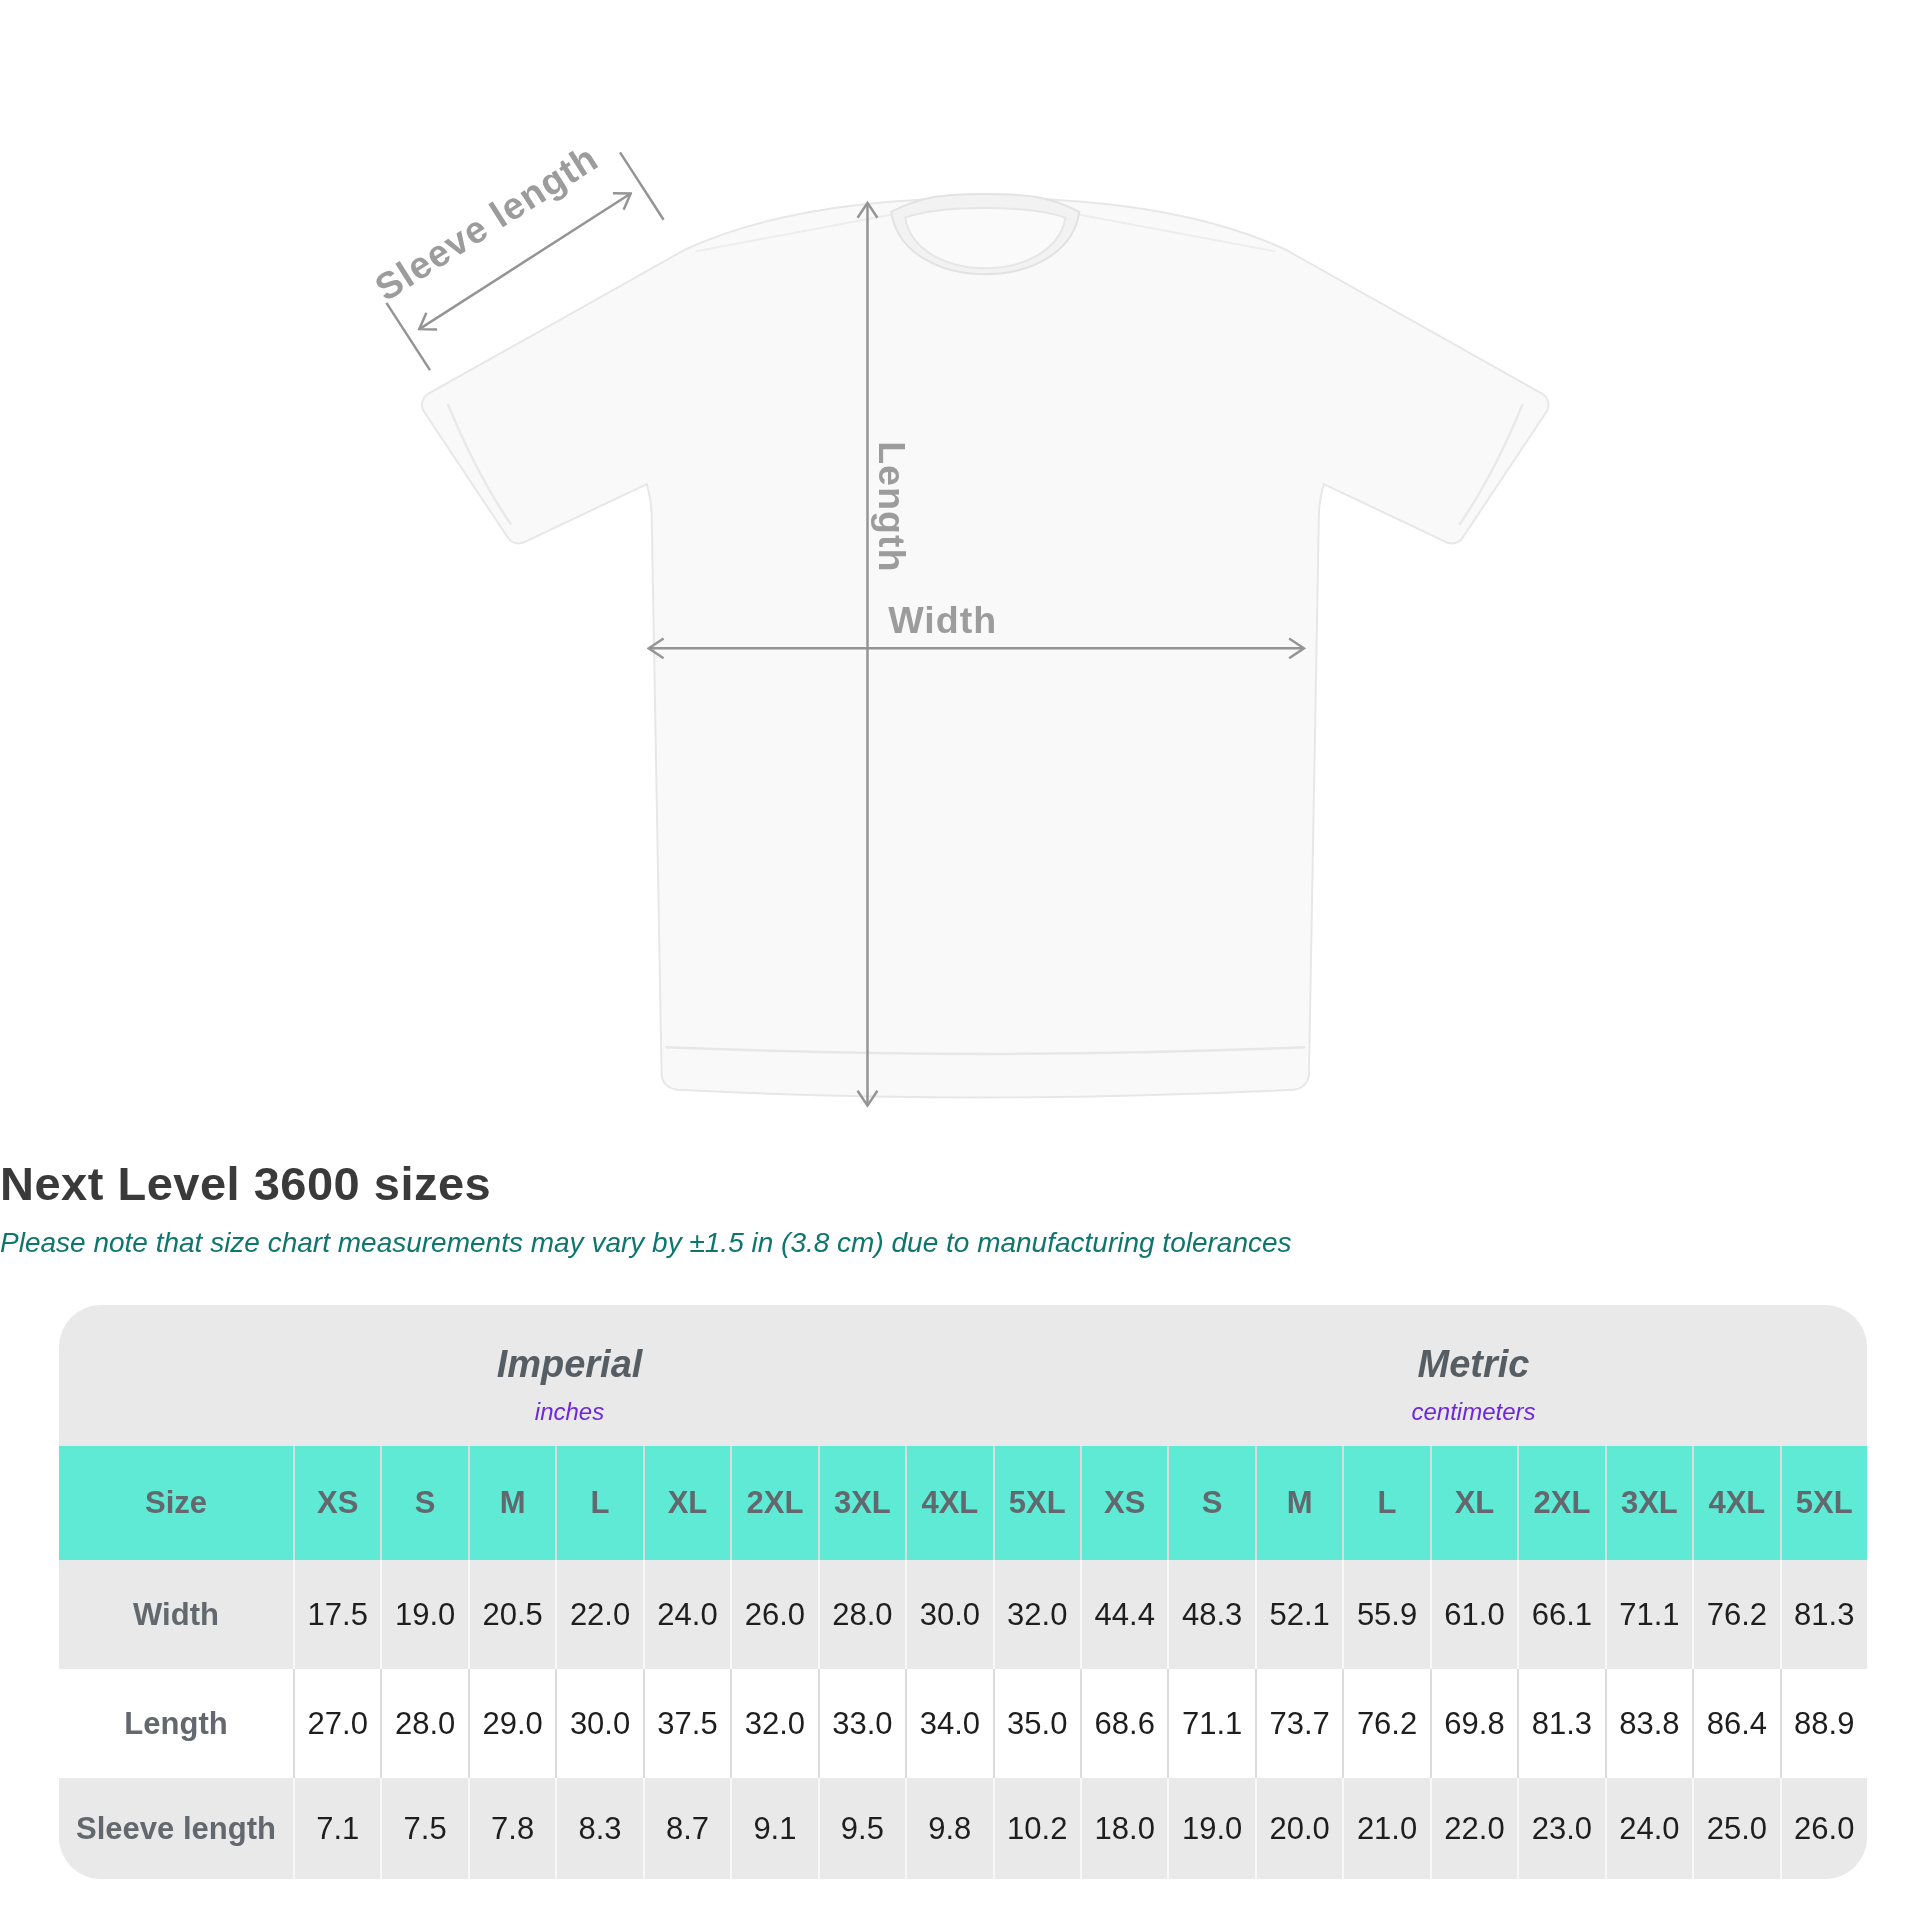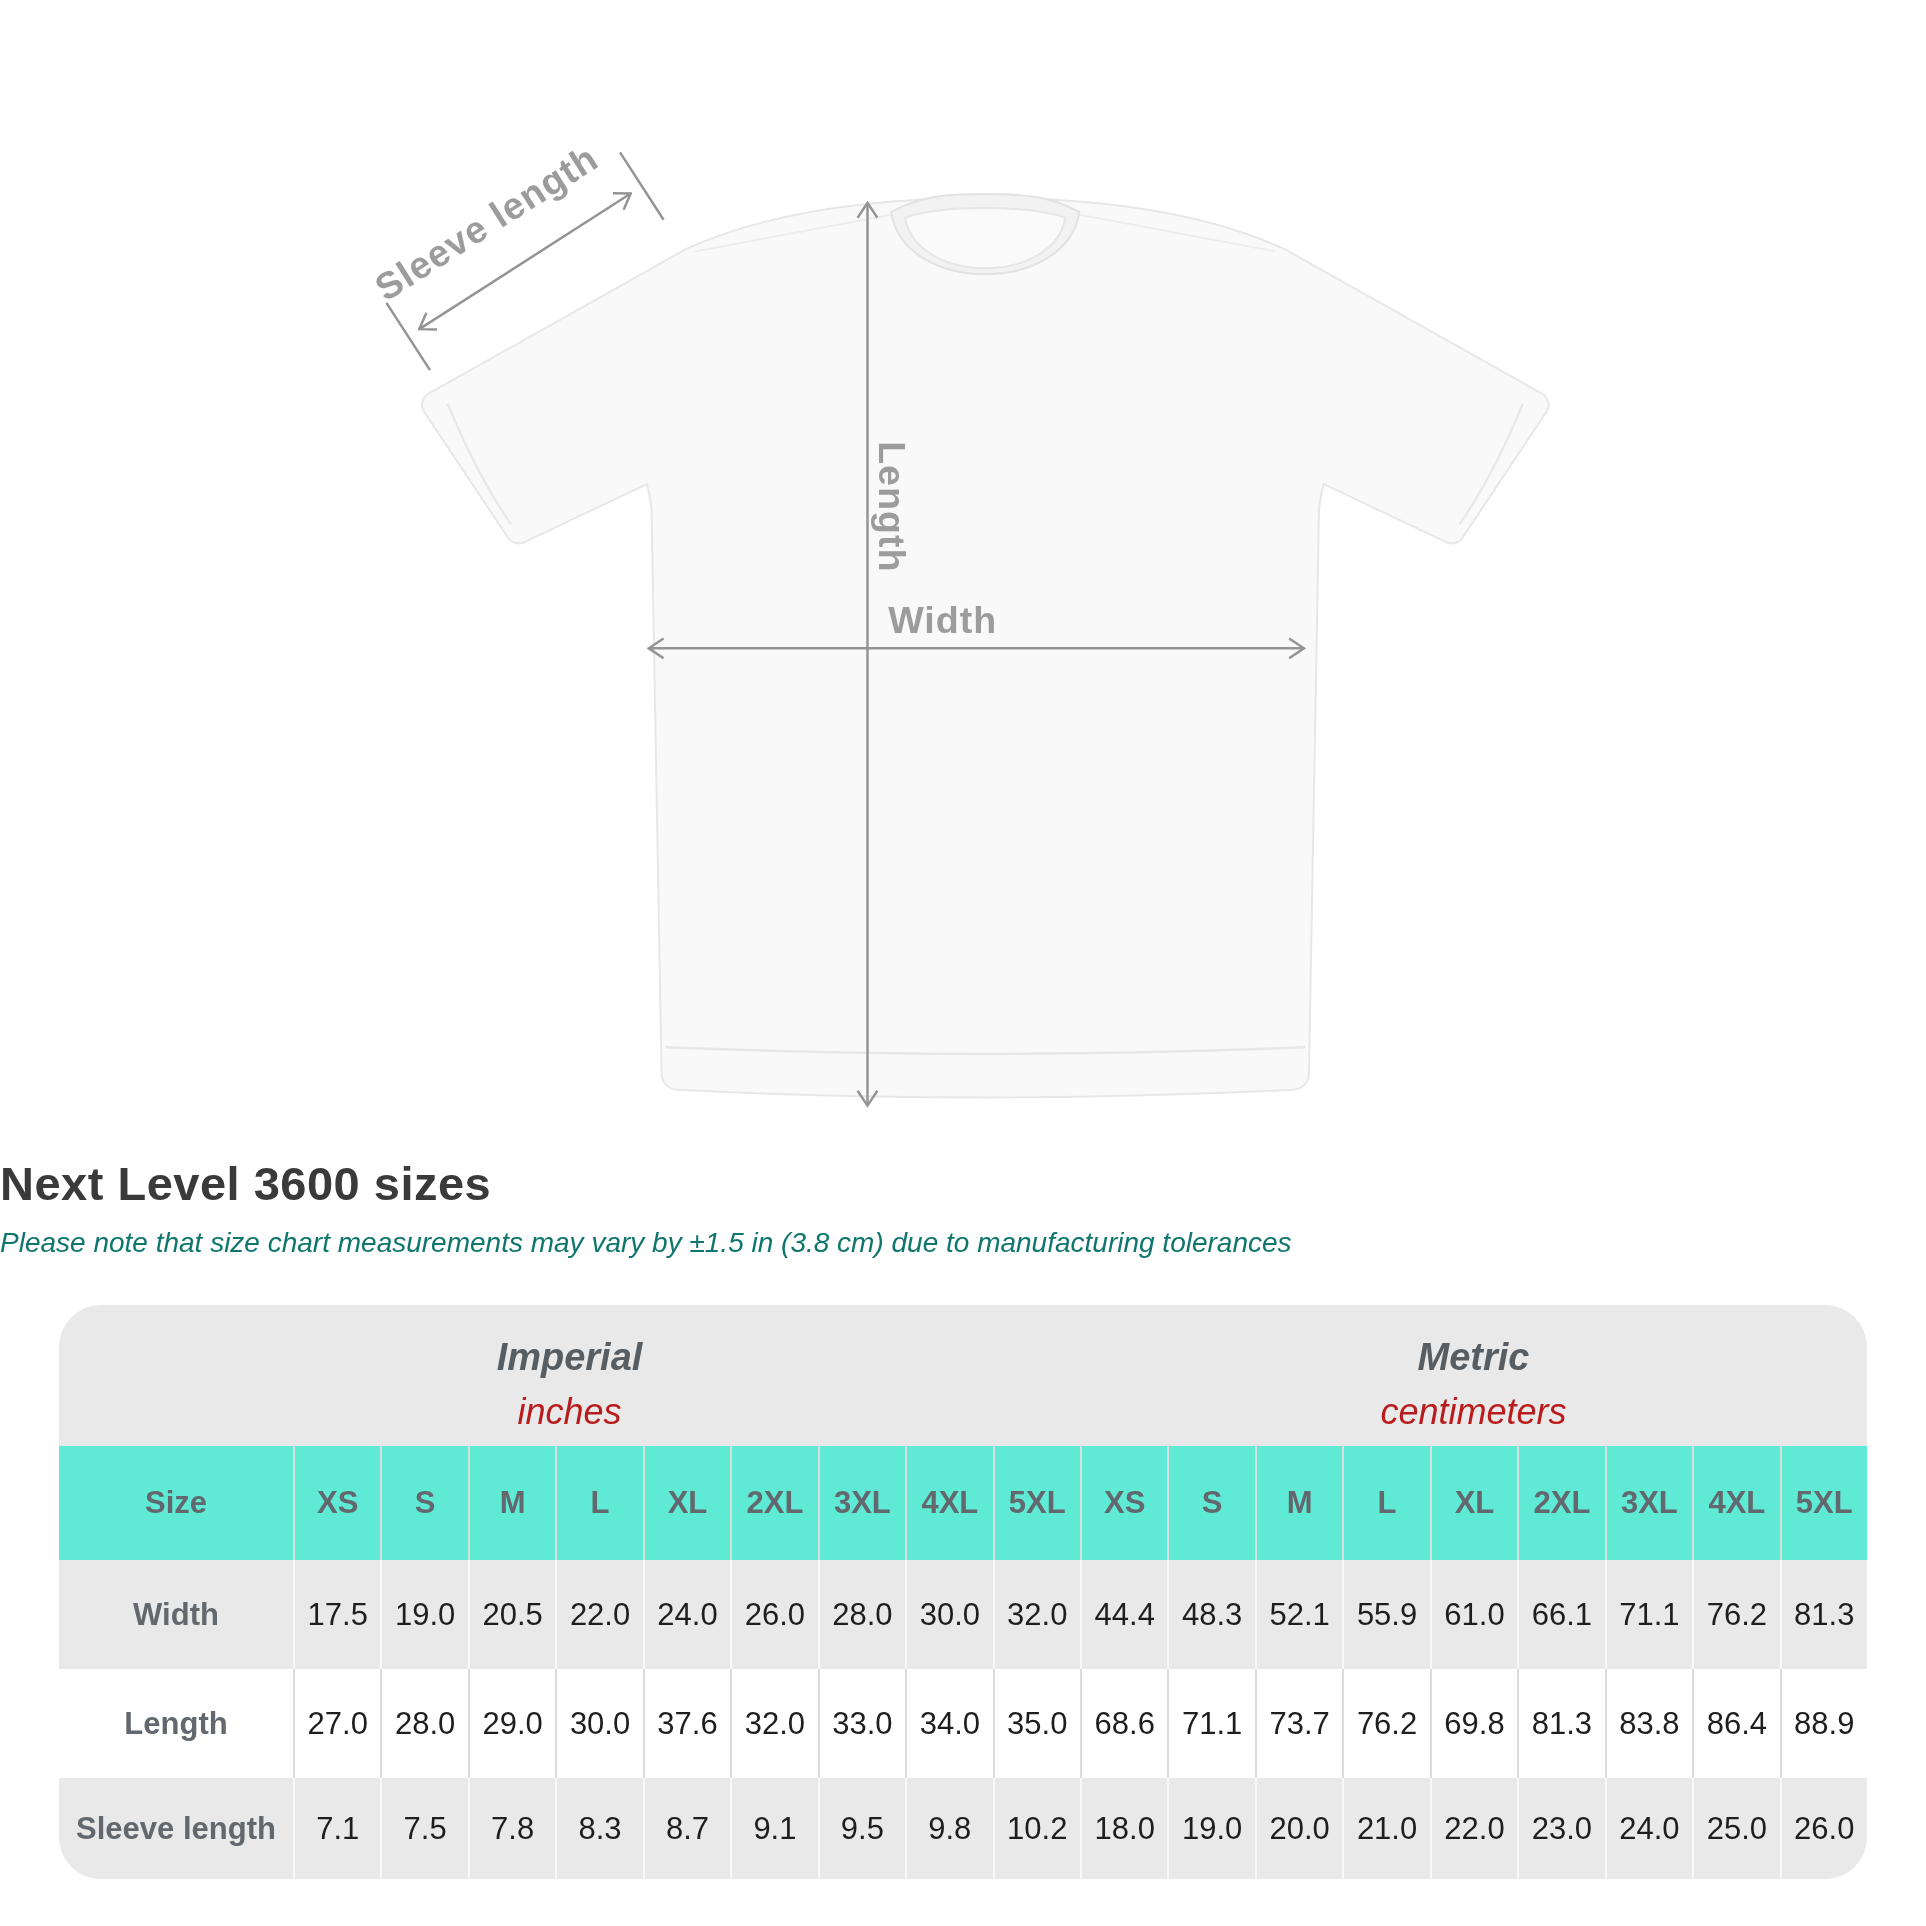--- a/index.html
+++ b/index.html
@@ -29,21 +29,21 @@
   .size-table{
     position:absolute;left:59px;top:1305px;width:1808px;
     background:#e9e9e9;border-radius:42px;overflow:hidden;
   }
   .grid-row{display:grid;grid-template-columns:234px repeat(18,1fr);}
   .group-row{height:141px;}
   .group-cell{display:flex;flex-direction:column;align-items:center;justify-content:center;padding-top:18px;}
   .group-imperial{grid-column:1 / 11;}
   .group-metric{grid-column:11 / 20;}
   .group-name{font-size:38px;font-weight:bold;font-style:italic;color:#575e63;}
-  .group-unit{font-size:36px;font-style:italic;color:#b91c1c;margin-top:12px;}
+  .group-unit{font-size:24px;font-style:italic;color:#6d28d9;margin-top:12px;}
   .header-row{height:114px;background:#5eead4;--sep:#dcdcdc;}
   .data-row{height:109px;background:#ffffff;--sep:#dcdcdc;}
   .data-row.shaded{background:#e9e9e9;--sep:#f8f8f8;}
   .data-row:last-child{height:101px;}
   .cell{
     display:flex;align-items:center;justify-content:center;
     font-size:31px;color:#1e1e1e;
   }
   .grid-row .cell:not(:first-child){border-left:2px solid var(--sep);}
   .cell.head,.cell.rowlabel{font-weight:bold;color:#62686d;}
@@ -173,21 +173,21 @@
           <div class="cell value">71.1</div>
           <div class="cell value">76.2</div>
           <div class="cell value">81.3</div>
         </div>
         <div class="grid-row data-row">
           <div class="cell rowlabel">Length</div>
           <div class="cell value">27.0</div>
           <div class="cell value">28.0</div>
           <div class="cell value">29.0</div>
           <div class="cell value">30.0</div>
-          <div class="cell value">37.6</div>
+          <div class="cell value">37.5</div>
           <div class="cell value">32.0</div>
           <div class="cell value">33.0</div>
           <div class="cell value">34.0</div>
           <div class="cell value">35.0</div>
           <div class="cell value">68.6</div>
           <div class="cell value">71.1</div>
           <div class="cell value">73.7</div>
           <div class="cell value">76.2</div>
           <div class="cell value">69.8</div>
           <div class="cell value">81.3</div>

